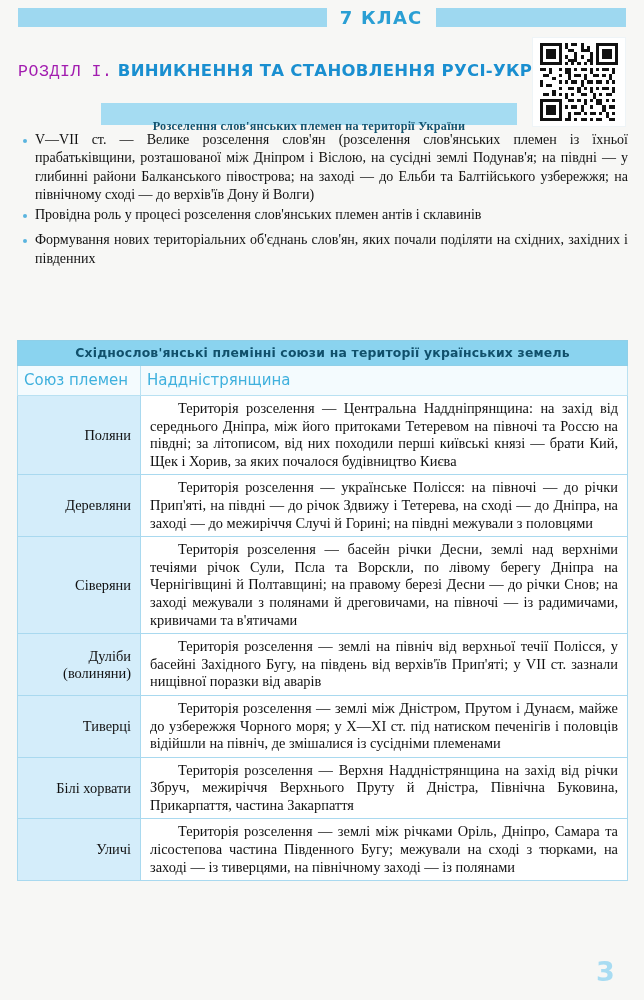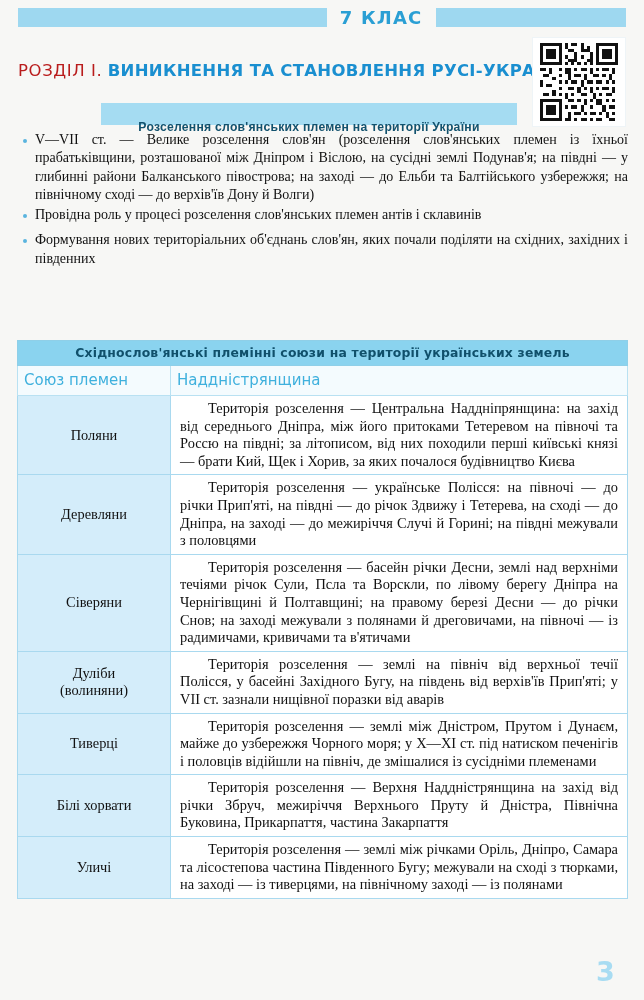--- a/index.html
+++ b/index.html
@@ -56,23 +56,24 @@
     position: absolute;
     top: 60px;
     left: 18px;
     width: 520px;
     font-family: "DejaVu Sans", sans-serif;
     font-size: 16.5px;
     line-height: 21px;
     white-space: nowrap;
   }
   .chapter-prefix {
-    color: #b91c1c;
+    color: #a21caf;
     font-weight: normal;
     letter-spacing: 0.6px;
+    font-family: Liberation Mono, monospace;
   }
   .chapter-title {
     color: #1a8fd0;
     font-weight: bold;
     letter-spacing: 0.3px;
   }
 
   
   .qr-wrap {
     position: absolute;
@@ -94,21 +95,21 @@
     top: 103px;
     left: 101px;
     width: 416px;
     height: 22px;
     background: #a5dcf2;
     display: flex;
     align-items: center;
     justify-content: center;
   }
   .subtitle-text {
-    font-family: Liberation Sans, sans-serif;
+    font-family: Liberation Serif, serif;
     font-weight: bold;
     font-size: 12.2px;
     color: #12526e;
     letter-spacing: 0.25px;
     white-space: nowrap;
     margin-top: 25px;
   }
 
   
   .bullets {
@@ -170,23 +171,23 @@
     padding: 5px 6px 6px 6px;
     text-align: left;
     border: 1px solid #b9e1f2;
   }
   .tribes-table td.tribe-name {
     background: #d4edfa;
     color: #111111;
     font-family: "Liberation Serif", serif;
     font-size: 14.4px;
     line-height: 17px;
-    text-align: center;
+    text-align: right;
     vertical-align: middle;
-    padding: 4px 24px;
+    padding: 4px 9px;
     width: 104px;
     border: 1px solid #a9d9ef;
   }
   .tribes-table td.tribe-desc {
     background: #ffffff;
     color: #111111;
     font-family: "Liberation Serif", serif;
     font-size: 14.4px;
     line-height: 17.6px;
     text-align: justify;

